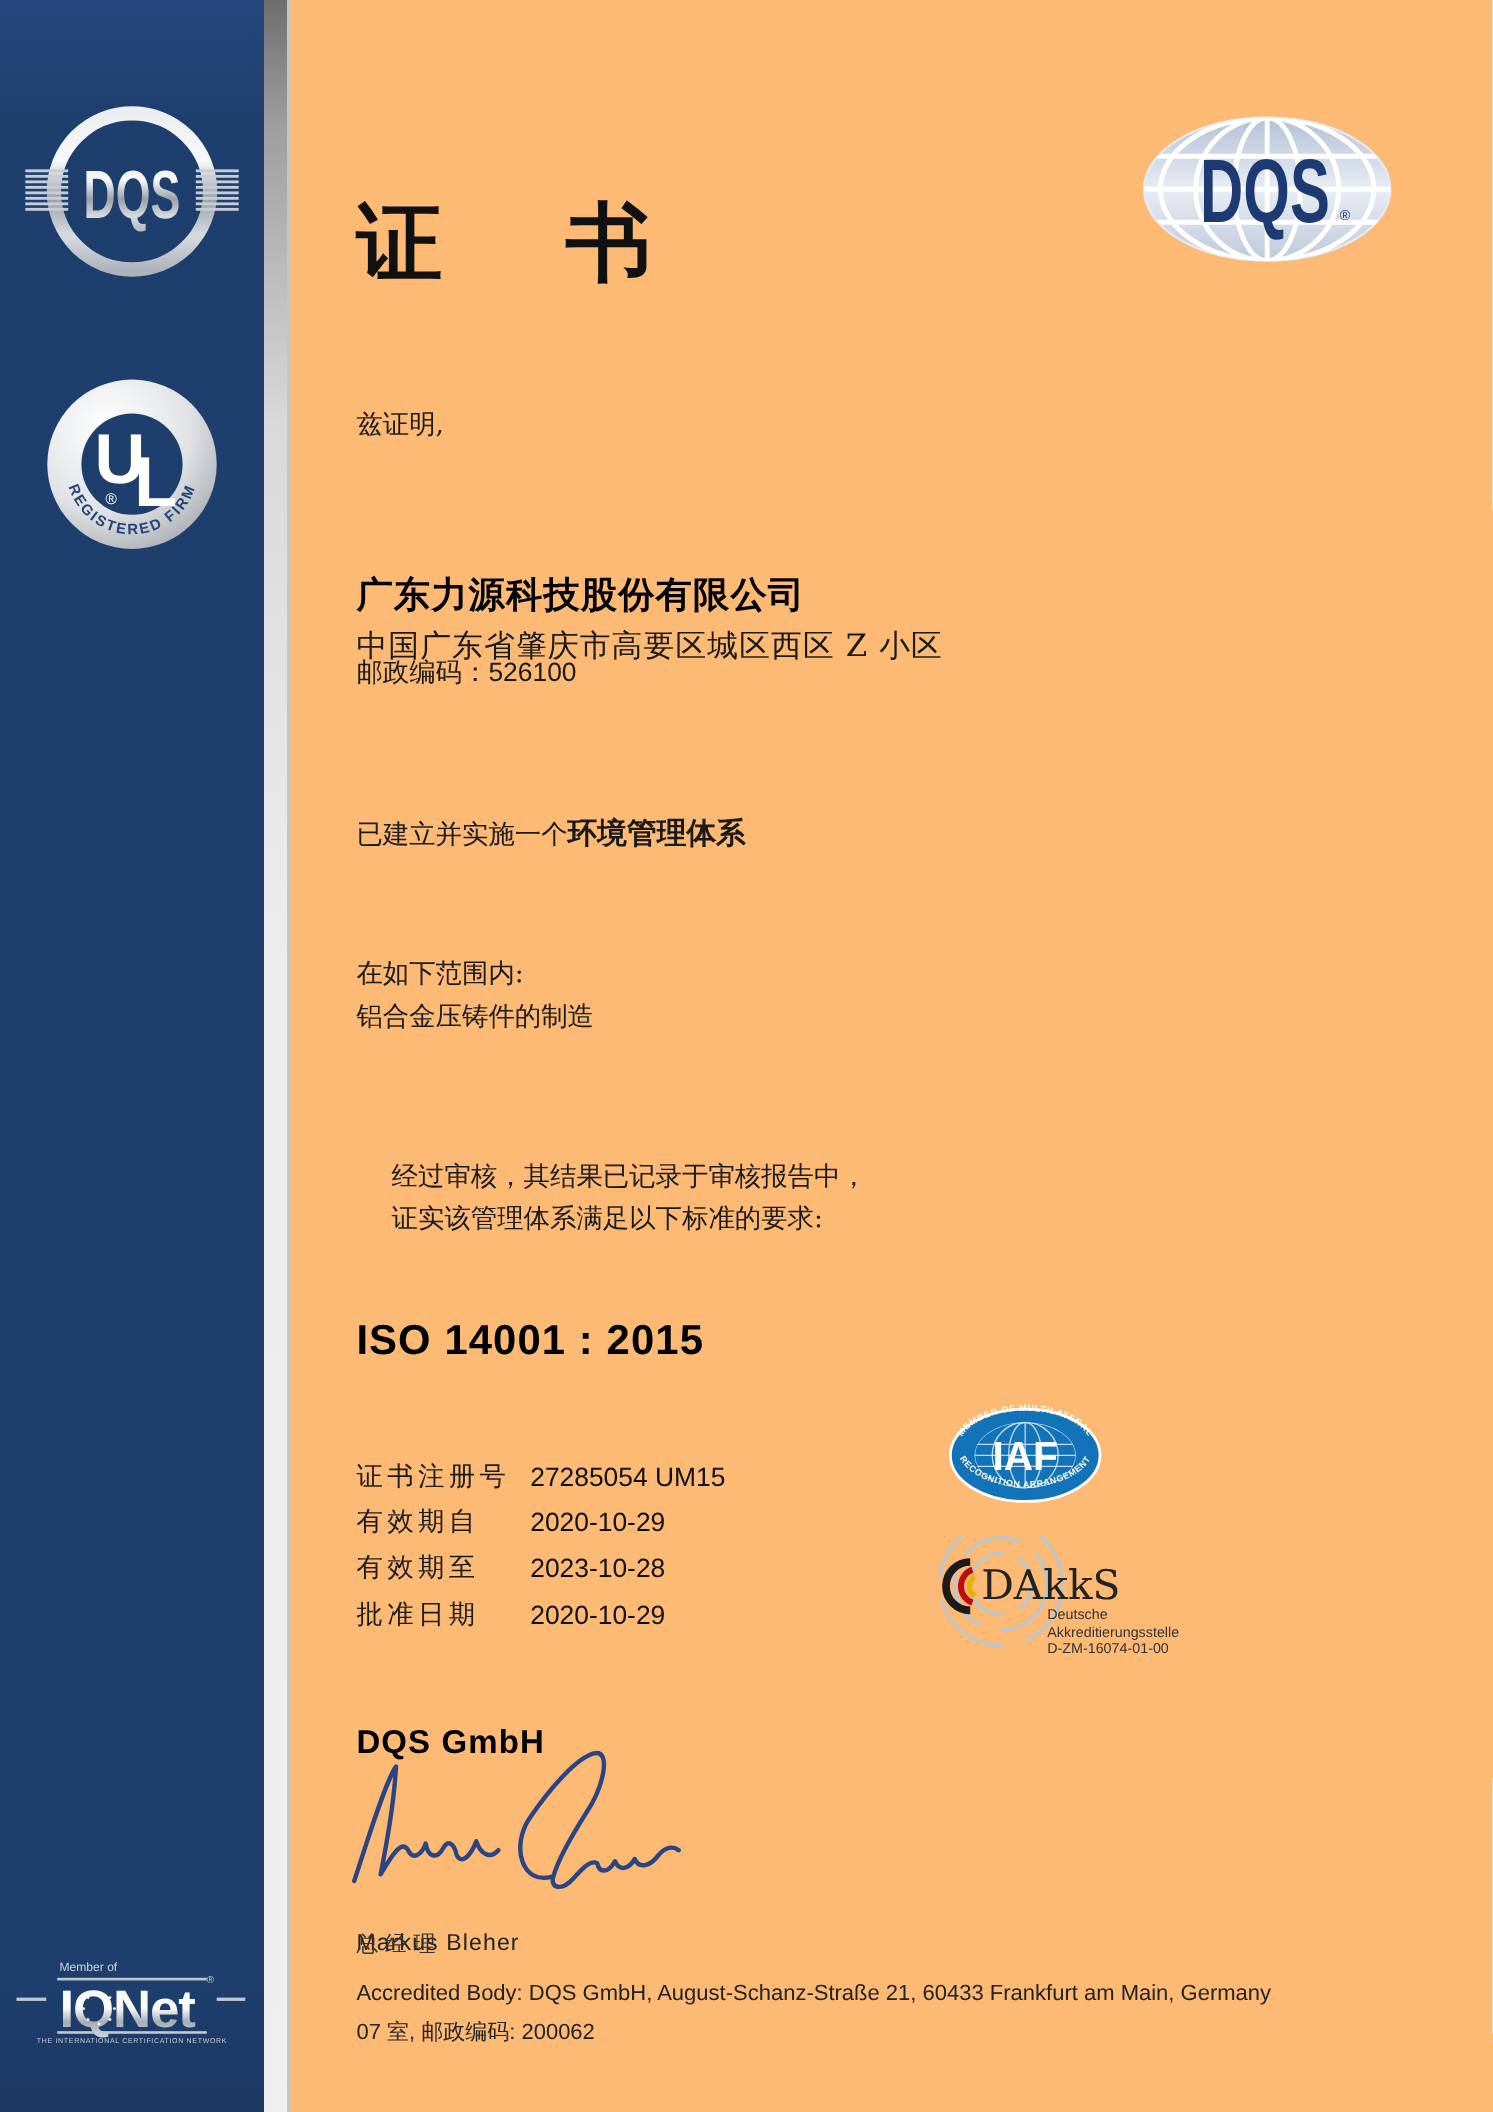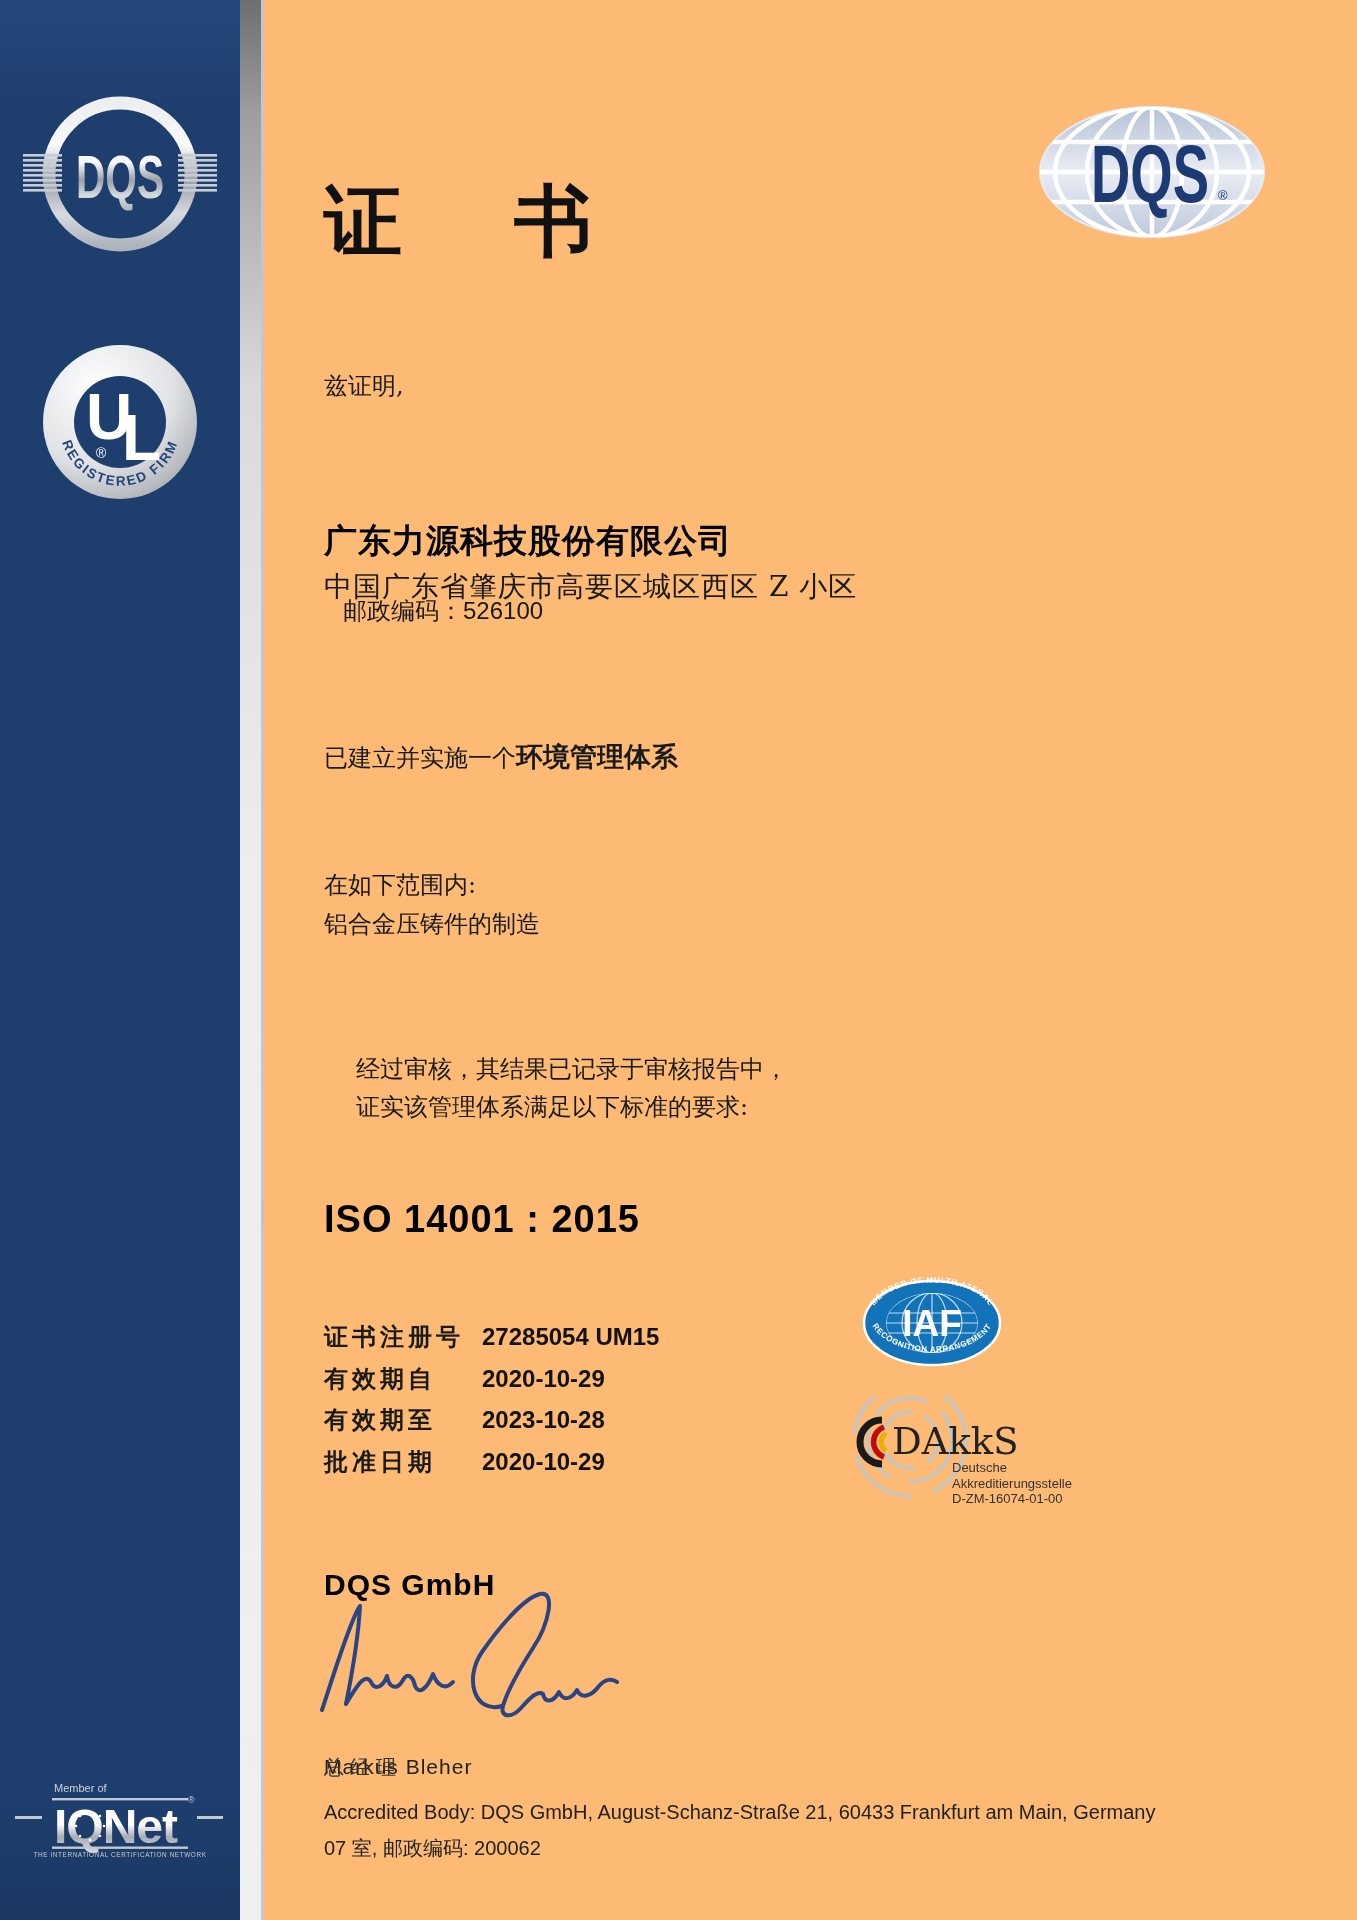--- a/index.html
+++ b/index.html
@@ -11,30 +11,30 @@
   .edge-strip{position:absolute;left:240px;top:0;width:21px;height:1920px;
               background:linear-gradient(180deg,#6e6e6e 0%,#9e9e9e 6%,#d9d9d9 20%,#ededed 45%,#efefef 100%);
               border-right:3px solid #c6c6c6;}
   .badge{position:absolute;}
   
   .blk{position:absolute;left:324px;}
   .title{top:128px;display:flex;gap:112px;font-size:78px;line-height:1.05;color:#111;}
   .certify{top:346px;font-size:24px;}
   .company{top:486px;font-size:33px;font-weight:bold;letter-spacing:1px;color:#000;}
   .address{top:540px;font-size:28px;letter-spacing:1px;}
-  .postcode{top:571px;font-size:24px;margin-left:19px;}
+  .postcode{top:571px;font-size:24px;}
   .postcode .num{font-family:"Liberation Sans",sans-serif;font-size:24px;}
   .established{top:715px;font-size:24px;}
   .established .ems{font-size:27px;font-weight:bold;font-family:"DejaVu Serif",serif;}
   .scope{top:854px;font-size:24px;line-height:39px;margin-top:12px;}
   .audit{top:1050px;font-size:24px;line-height:38px;margin-left:32px;}
   .iso{top:1160px;font-family:"Liberation Sans",sans-serif;font-size:38px;font-weight:bold;
        letter-spacing:1px;color:#000;}
   .details{top:1316px;}
-  .detail-row{height:41.7px;display:flex;align-items:center;font-weight:bold;}
+  .detail-row{height:41.7px;display:flex;align-items:flex-end;}
   .dlabel{display:inline-block;width:158px;font-size:24px;letter-spacing:4px;}
   .dvalue{font-family:"Liberation Sans",sans-serif;font-size:24px;color:#111;}
   .dqs-gmbh{top:1538px;font-family:"Liberation Sans",sans-serif;font-size:30px;font-weight:bold;
             letter-spacing:1px;color:#000;}
   .signer{top:1734px;font-family:"Liberation Sans",sans-serif;font-size:21px;letter-spacing:1px;color:#222;}
   .signer-title{top:1734px;font-size:20px;letter-spacing:6px;color:#333;}
   .footer{top:1794px;font-family:"Liberation Sans","DejaVu Sans",sans-serif;font-size:20px;
           line-height:36px;color:#222;width:900px;}
   svg text{font-family:"Liberation Sans","DejaVu Sans",sans-serif;}
   svg .serif{font-family:"DejaVu Serif","Liberation Serif",serif;}

